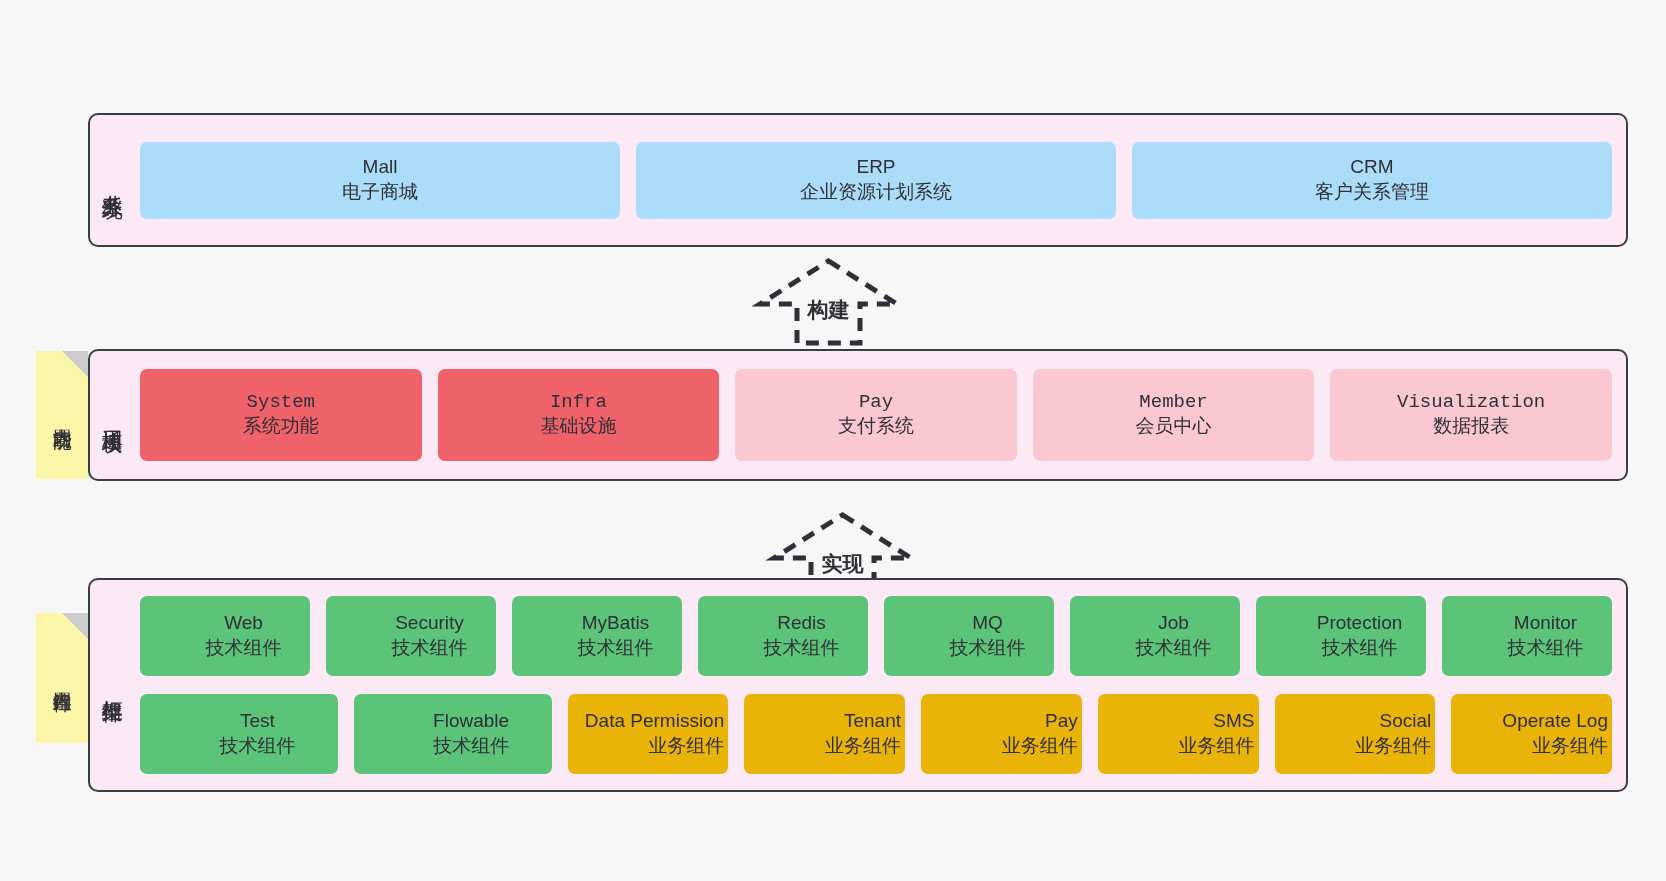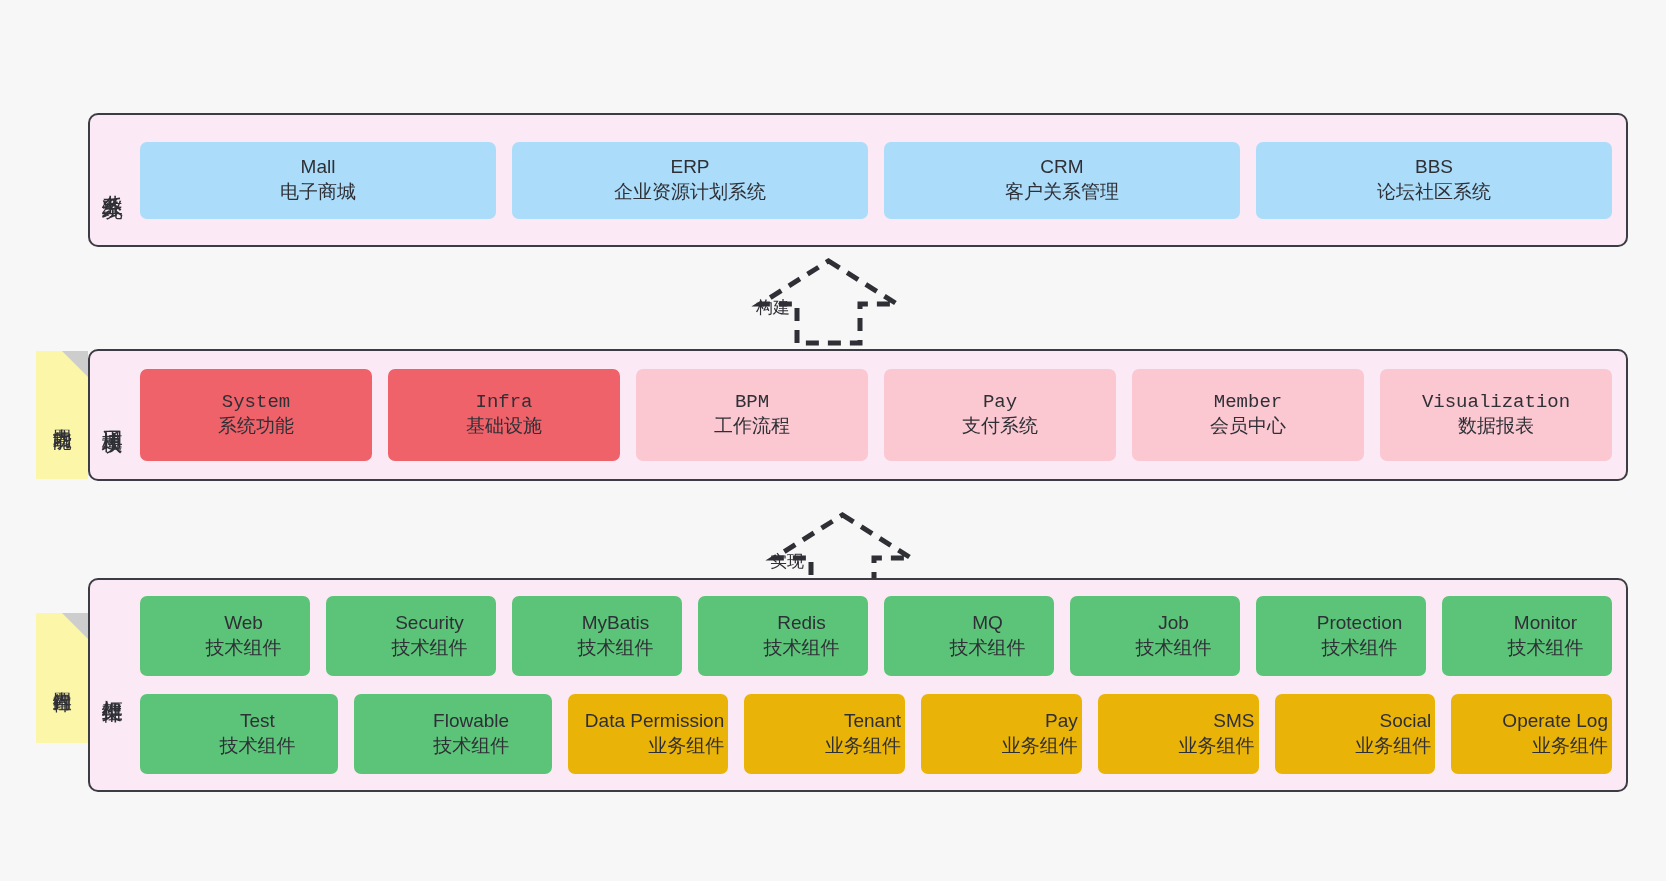--- a/index.html
+++ b/index.html
@@ -115,24 +115,25 @@
   .note-1 { left: 36px; top: 351px; height: 128px; }
   .note-2 { left: 36px; top: 613px; height: 130px; }
 
   
   .arrow { position: absolute; }
   .arrow svg { display: block; overflow: visible; }
   .arrow-label {
     position: absolute;
     left: 0; right: 0;
     top: 38px;
-    text-align: left;
-    font-size: 17px;
+    text-align: center;
+    font-size: 21px;
     color: #2f2f36;
     pointer-events: none;
+    font-weight: bold;
   }
   .arrow-1 { left: 756px; top: 258px; width: 145px; height: 88px; }
   .arrow-2 { left: 770px; top: 512px; width: 145px; height: 88px; }
 </style>
 </head>
 <body>
 
 <div class="canvas">
 
   <div class="layer layer1">
@@ -144,24 +145,20 @@
           <span class="cn">电子商城</span>
         </div>
         <div class="node c-blue">
           <span class="en">ERP</span>
           <span class="cn">企业资源计划系统</span>
         </div>
         <div class="node c-blue">
           <span class="en">CRM</span>
           <span class="cn">客户关系管理</span>
         </div>
-        <div class="node c-blue">
-          <span class="en">BBS</span>
-          <span class="cn">论坛社区系统</span>
-        </div>
       </div>
     </div>
   </div>
 
   <div class="arrow arrow-1">
     <svg width="145" height="88" viewBox="0 0 145 88" aria-hidden="true">
       <path d="M72.5 3 L141 46 L104 46 L104 85 L41 85 L41 46 L4 46 Z" fill="none" stroke="#2f2f36" stroke-width="5" stroke-dasharray="13 9" stroke-linejoin="miter"></path>
     </svg>
     <div class="arrow-label">构建</div>
   </div>
@@ -176,24 +173,20 @@
       <div class="row">
         <div class="node c-red">
           <span class="en">System</span>
           <span class="cn">系统功能</span>
         </div>
         <div class="node c-red">
           <span class="en">Infra</span>
           <span class="cn">基础设施</span>
         </div>
         <div class="node c-pink">
-          <span class="en">BPM</span>
-          <span class="cn">工作流程</span>
-        </div>
-        <div class="node c-pink">
           <span class="en">Pay</span>
           <span class="cn">支付系统</span>
         </div>
         <div class="node c-pink">
           <span class="en">Member</span>
           <span class="cn">会员中心</span>
         </div>
         <div class="node c-pink">
           <span class="en">Visualization</span>
           <span class="cn">数据报表</span>

